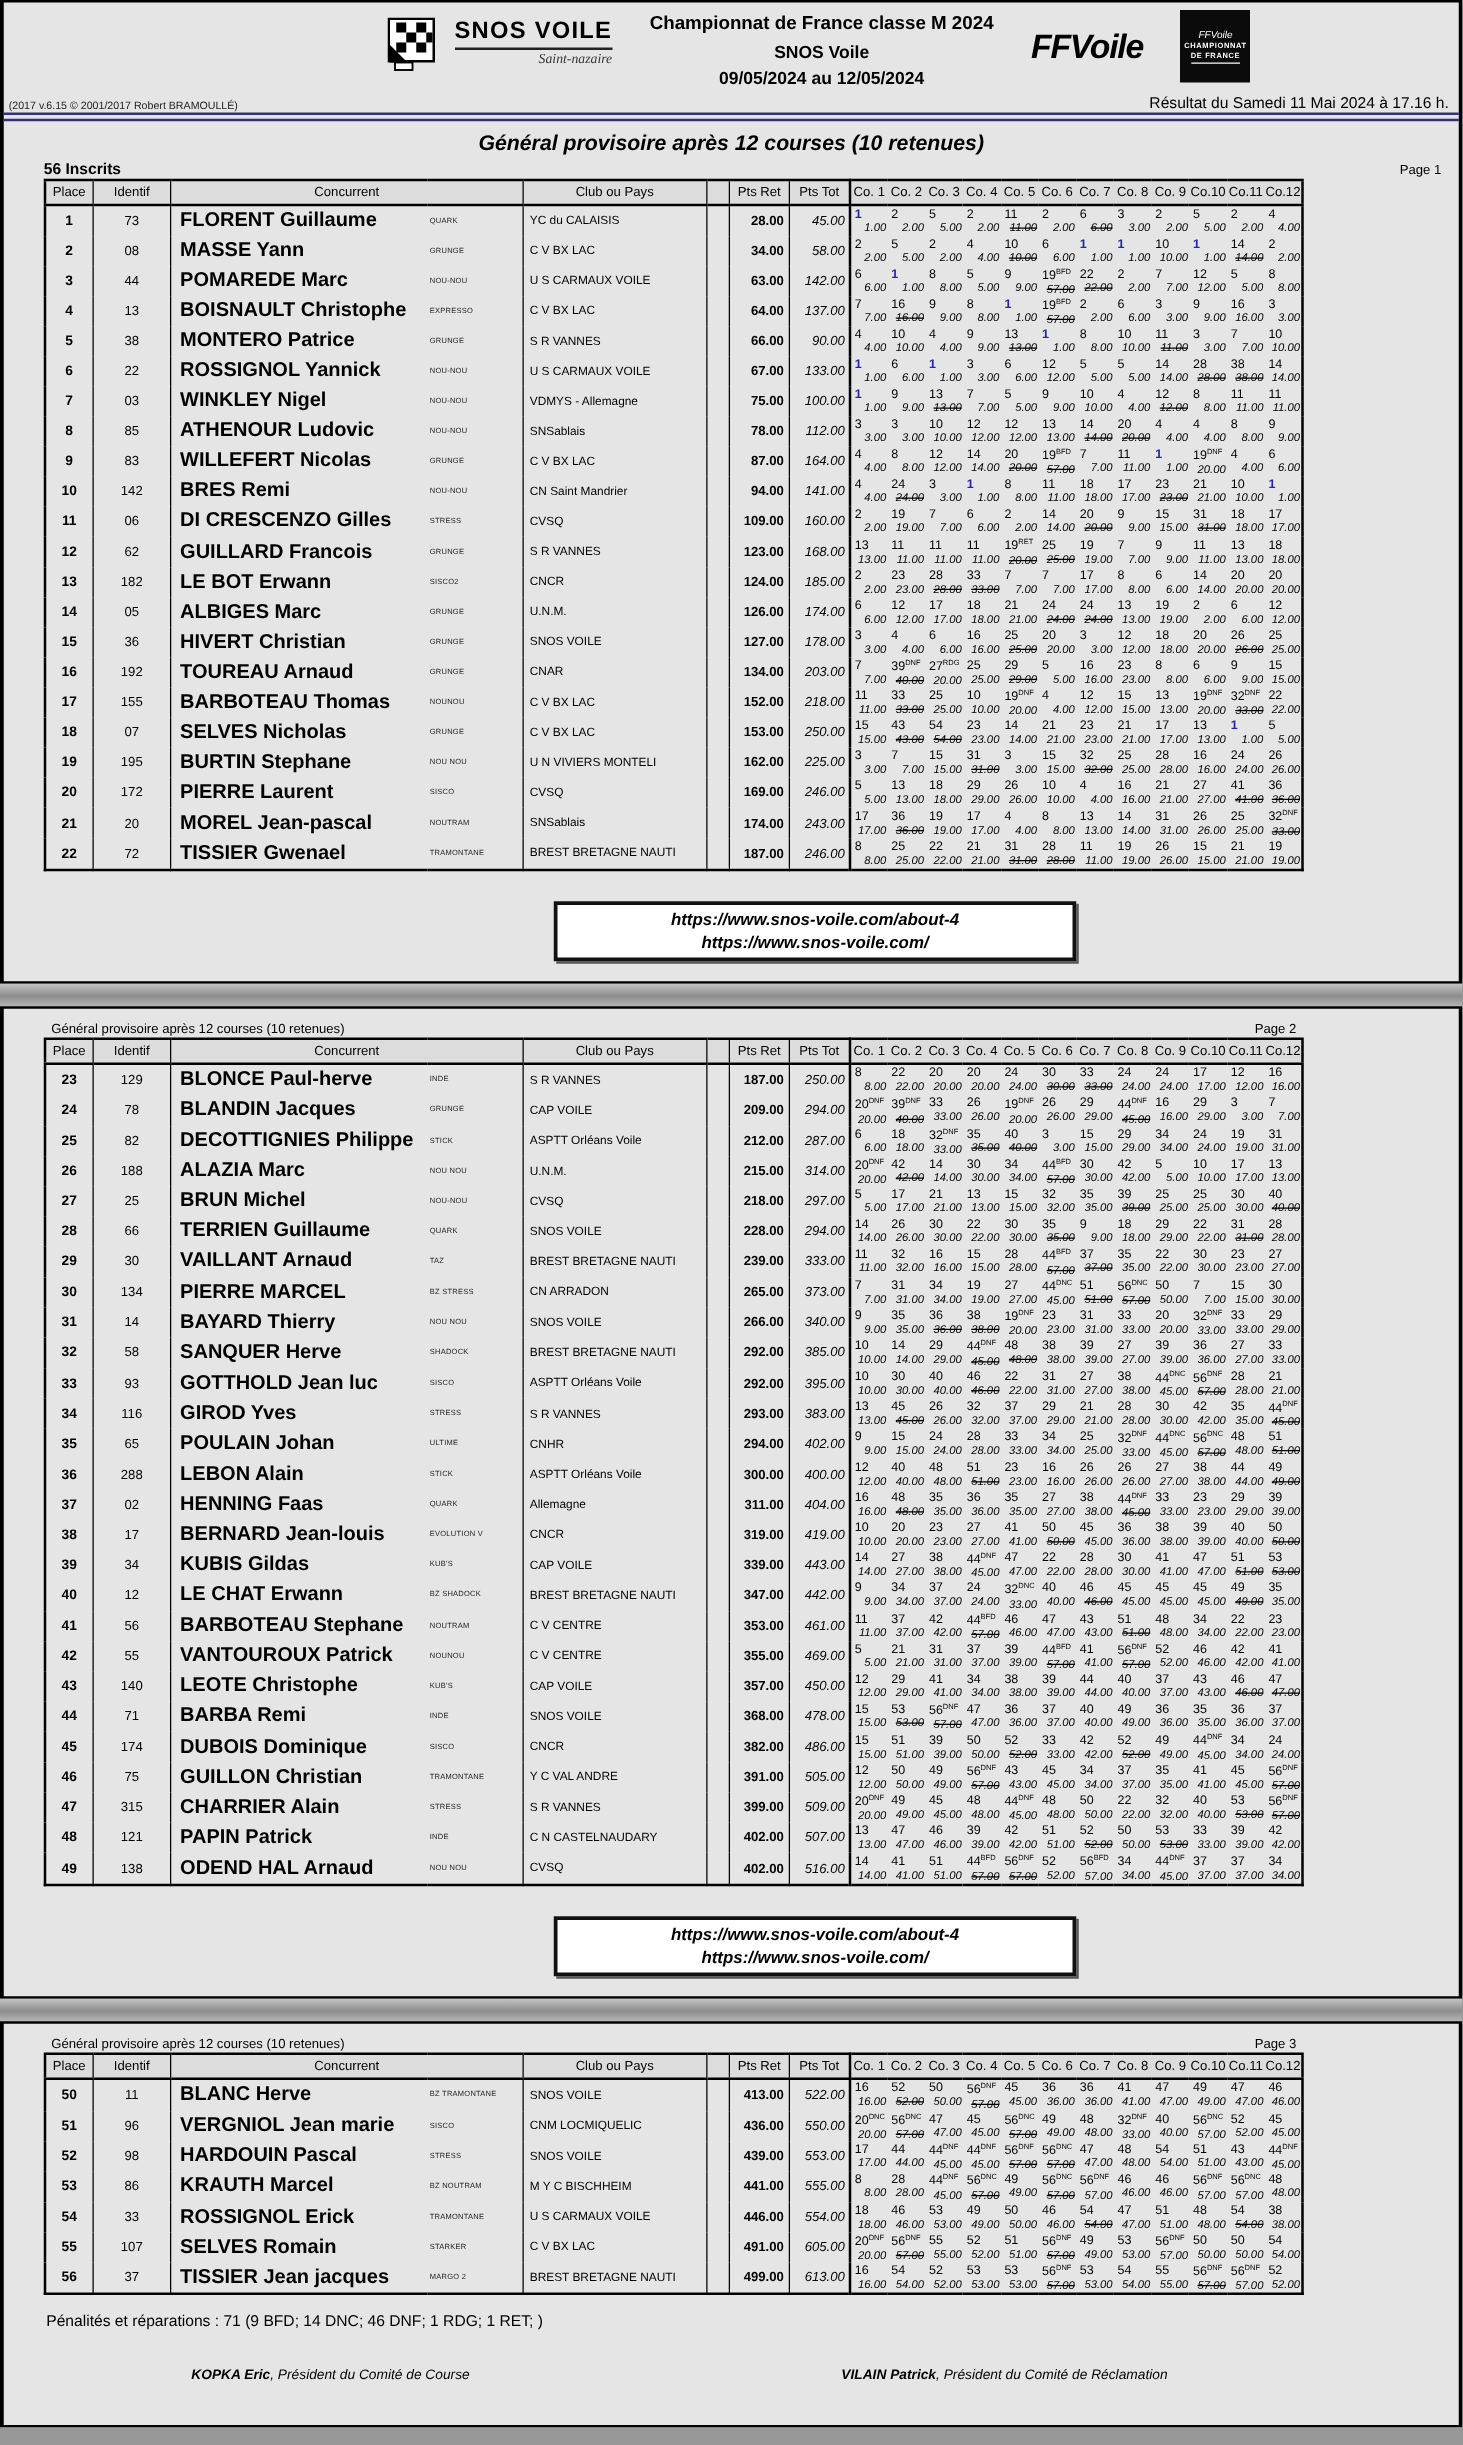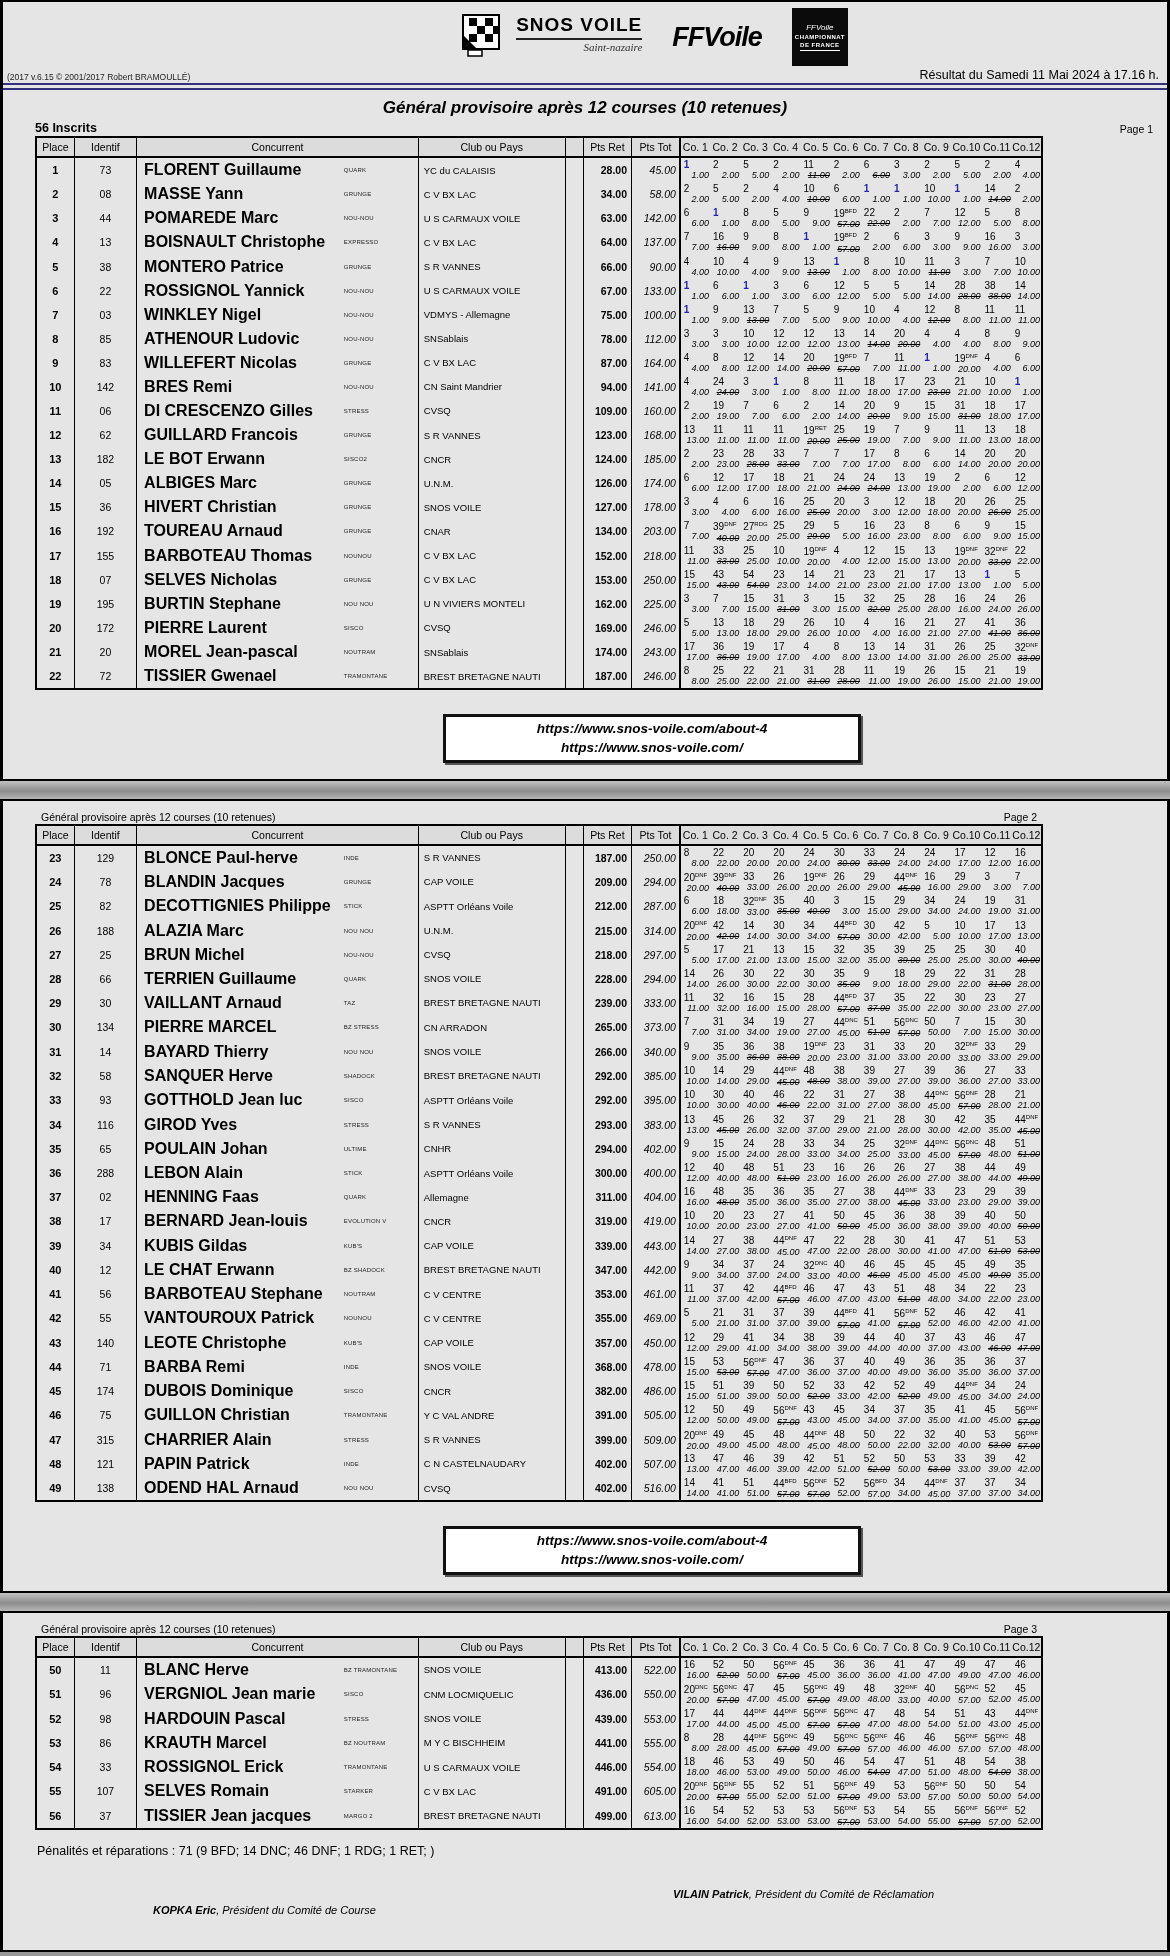--- a/index.html
+++ b/index.html
@@ -58,21 +58,21 @@
 
   
   .urlbox{width:400px;margin:18px 0 16px 440px;border:3px solid #111;background:#fff;box-shadow:2px 2px 0 #555;
           text-align:center;font-weight:bold;font-style:italic;font-size:13.5px;line-height:1.35;padding:3px 6px;}
 
   
   .pen-line{font-size:12.5px;padding:8px 0 2px 34px;}
   .sigs{display:flex;padding:28px 0 34px 150px;font-size:11px;}
   .sig{font-style:italic;}
   .sig .nm{font-weight:bold;}
-  .sig-left{width:520px;margin-top:16px;}
+  .sig-left{width:520px;}
 </style>
 </head>
 <body>
 
 <div class="sheet">
   <div class="hdr-top">
     <div class="snos-logo">
       <span>
         <svg width="46" height="44" viewBox="0 0 46 44">
           <rect x="1" y="1" width="36" height="34" fill="#fff" stroke="#000" stroke-width="2"></rect>
@@ -86,20 +86,25 @@
             <path d="M2 22 L16 36 L2 36 Z"></path>
           </g>
           <rect x="6" y="36" width="14" height="6" fill="#fff" stroke="#000" stroke-width="1.5"></rect>
         </svg>
       </span>
       <span class="snos-text">
         <span class="snos-title">SNOS VOILE</span>
         <span class="snos-rule"></span>
         <span class="snos-sub">Saint-nazaire</span>
       </span>
+    </div>
+    <div class="hdr-center">
+      <div class="l1">Championnat de France classe M 2024</div>
+      <div class="l2">SNOS Voile</div>
+      <div class="l3">09/05/2024 au 12/05/2024</div>
     </div>
     <div class="ffvoile"><span class="ff">FF</span><span>Voile</span></div>
     <div class="badge">
       <span class="b0">FFVoile</span>
       <span class="b1">CHAMPIONNAT</span>
       <span class="b2">DE FRANCE</span>
     </div>
   </div>
   <div class="hdr-meta">
     <span class="version">(2017 v.6.15 © 2001/2017 Robert BRAMOULLÉ)</span>

